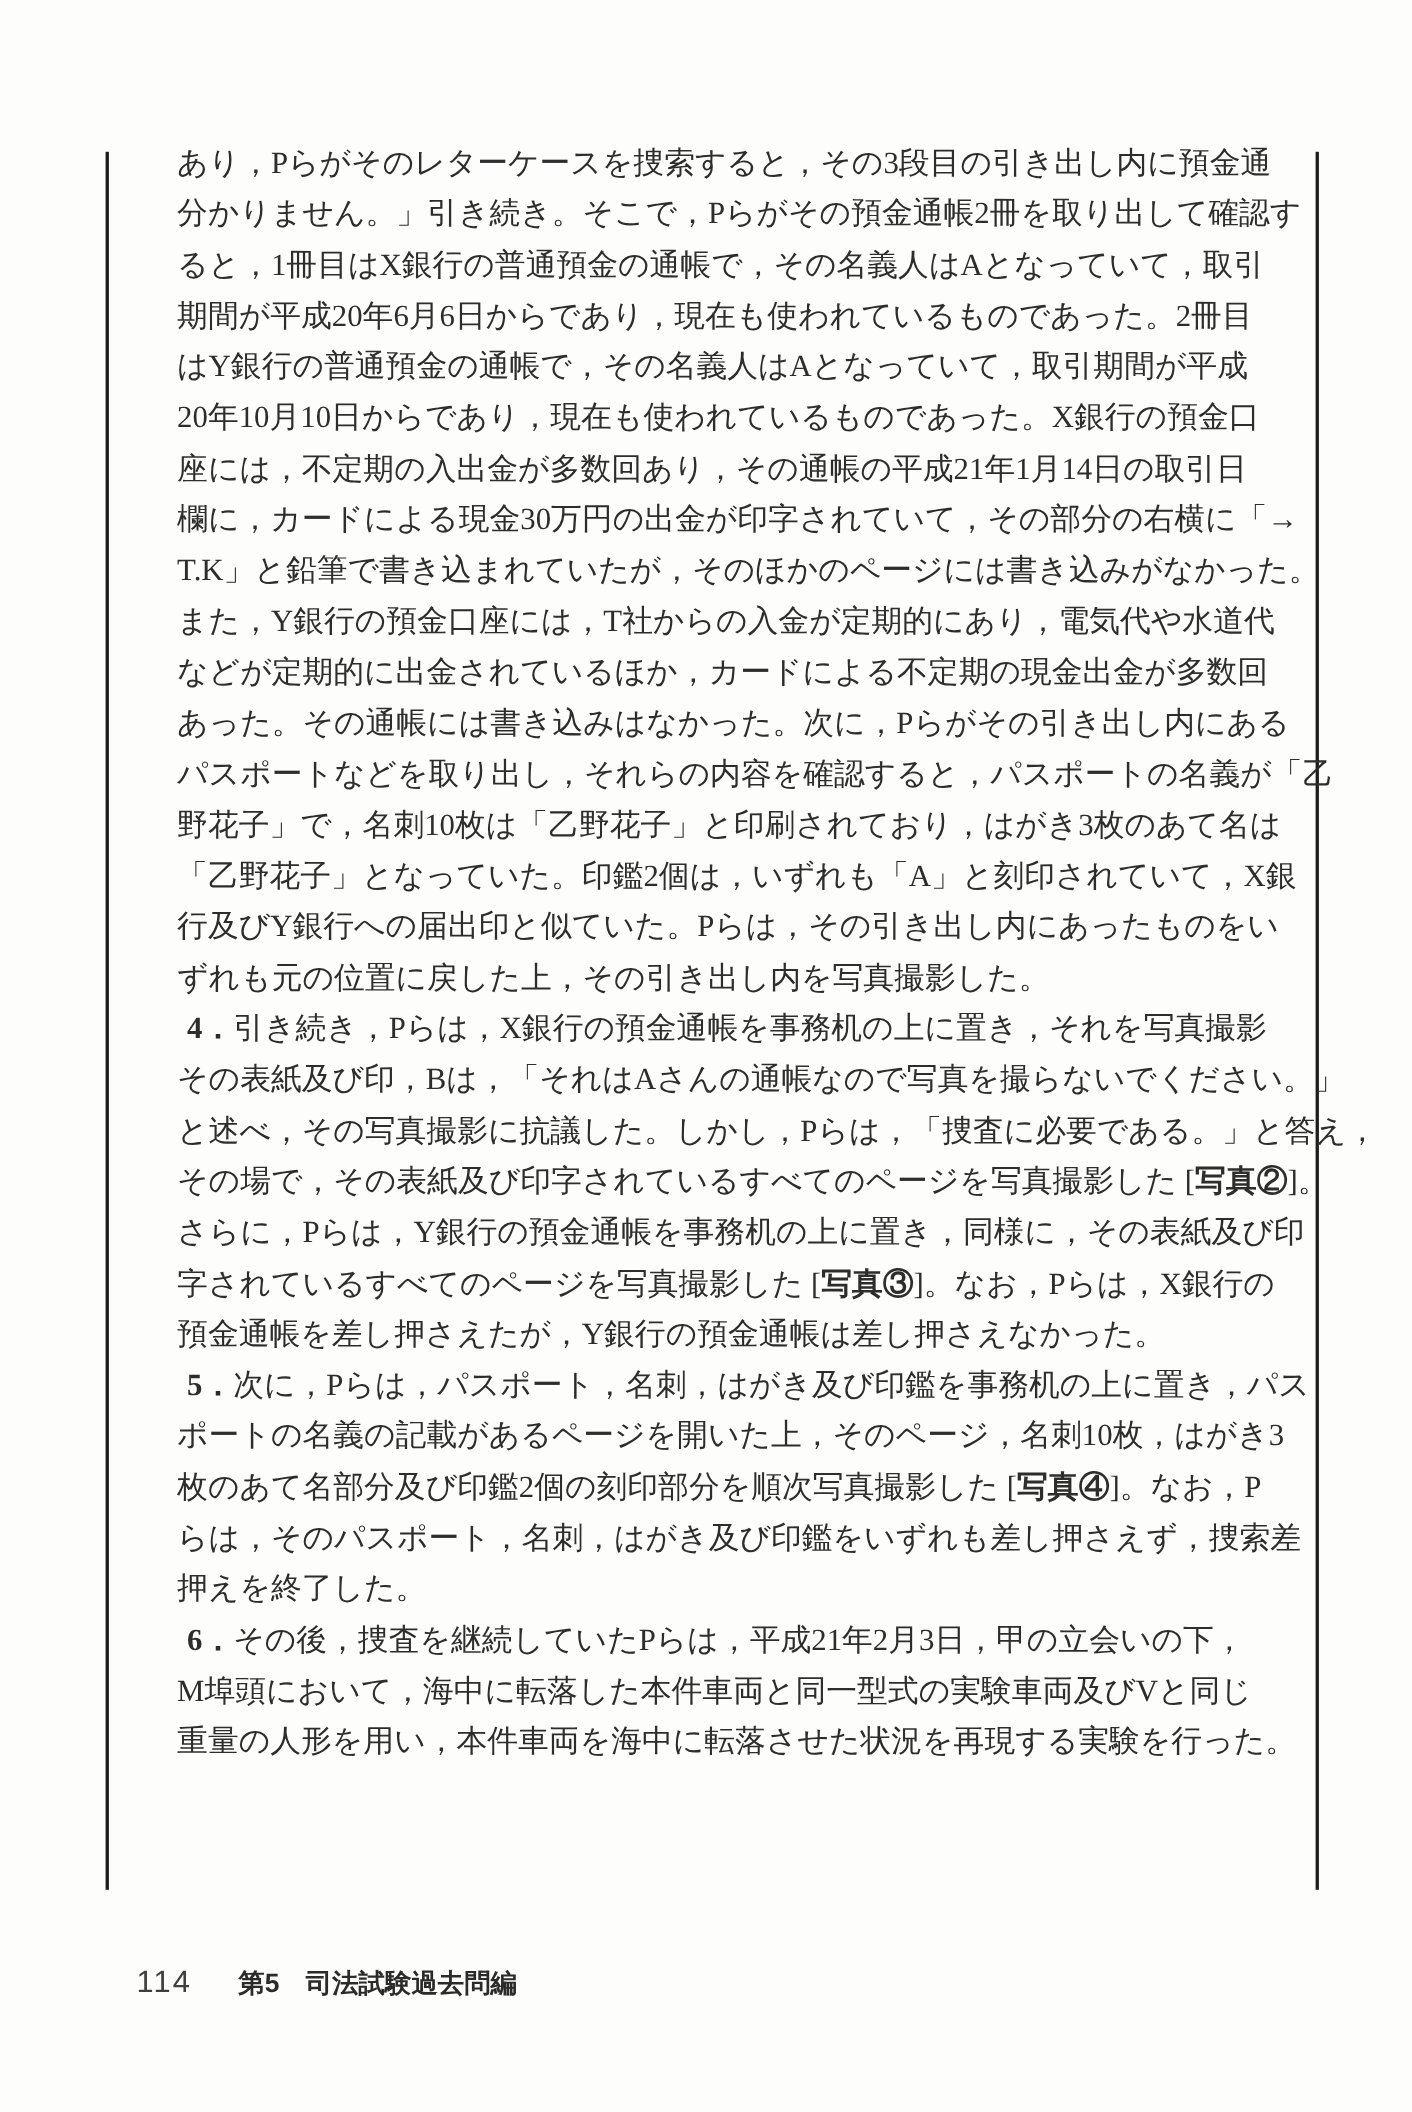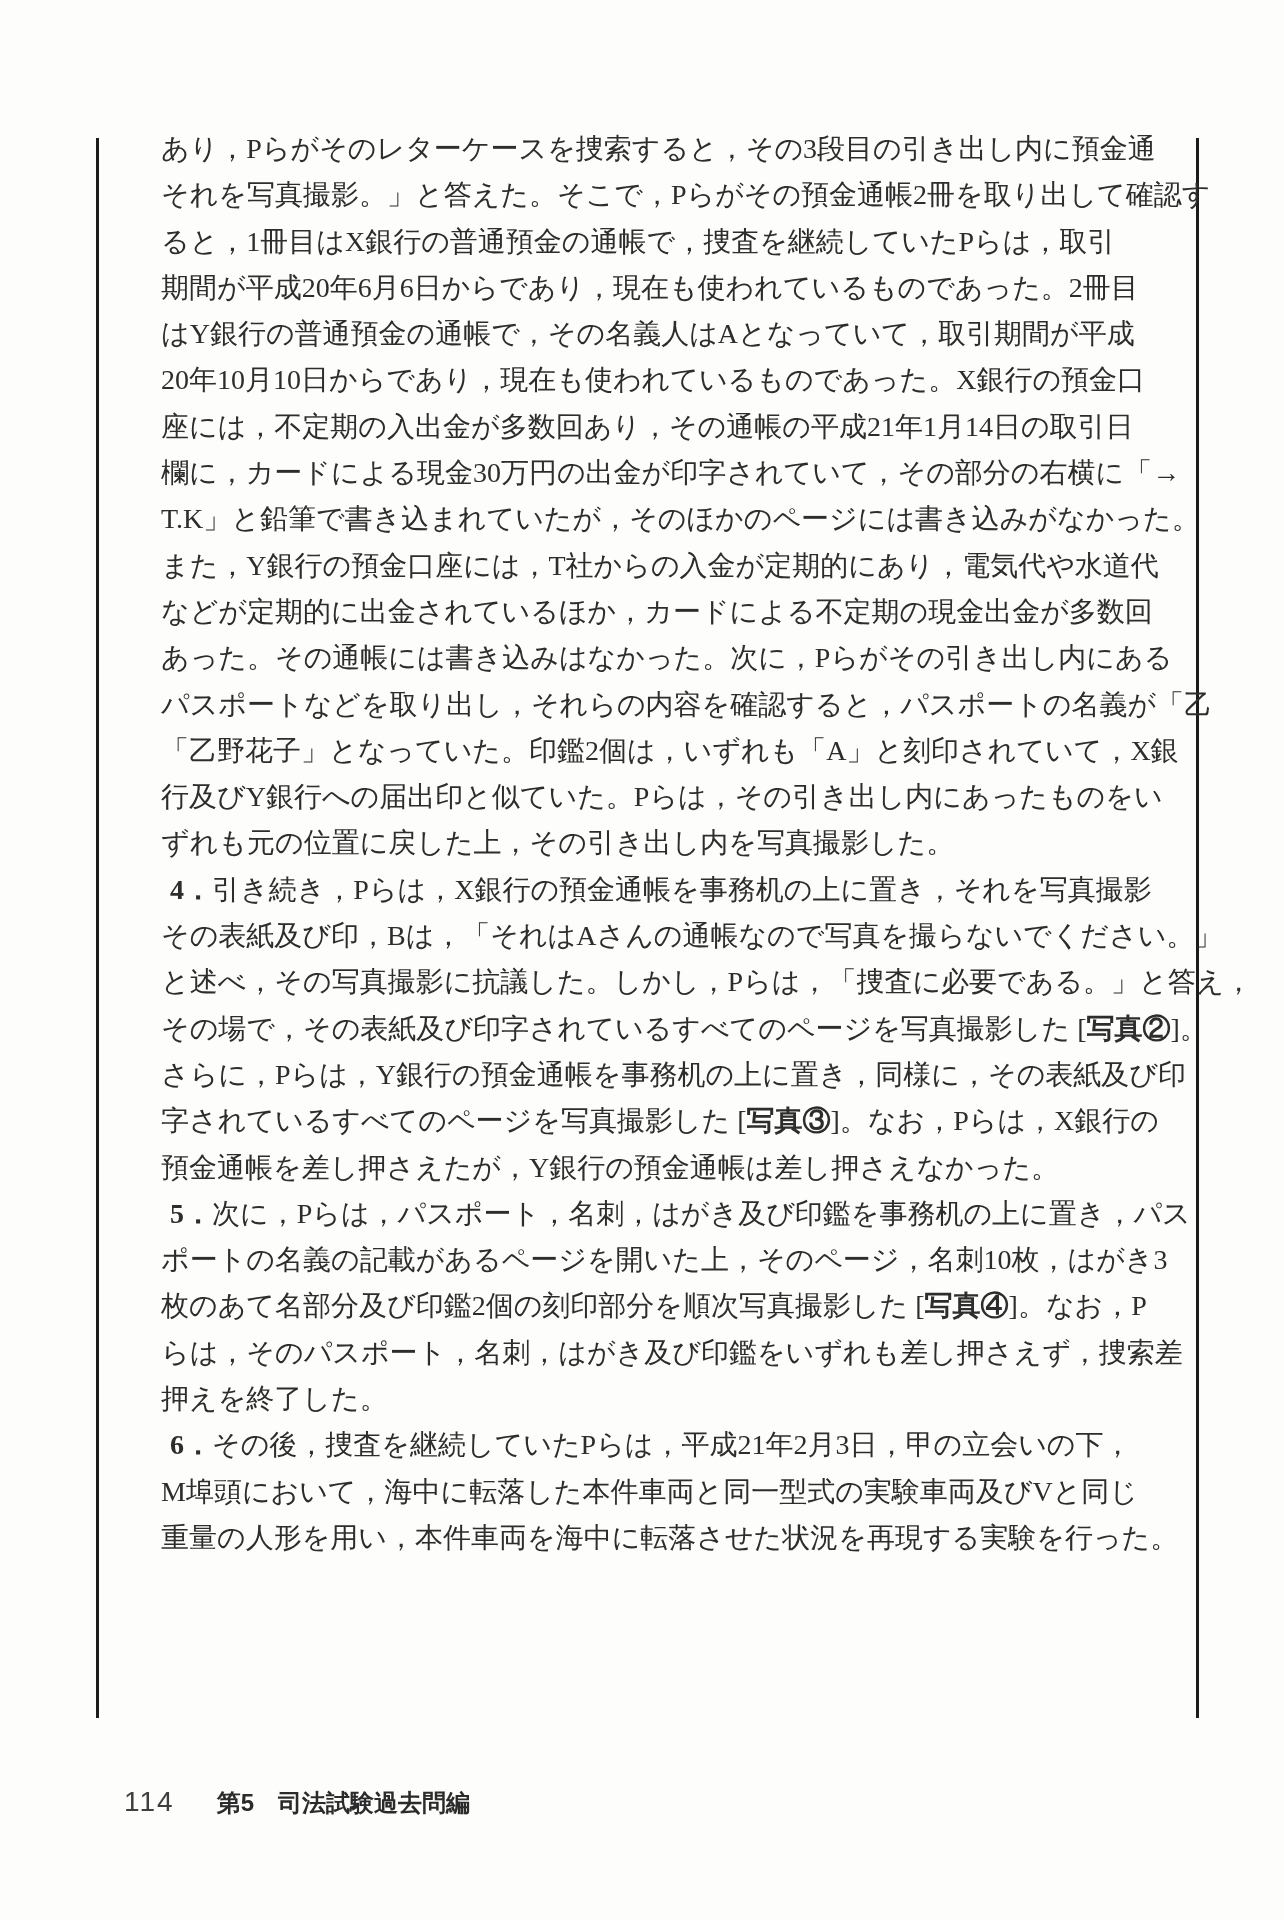--- a/index.html
+++ b/index.html
@@ -65,32 +65,33 @@
 </style>
 </head>
 <body>
 
 <div class="page">
   <div class="rule rule-left"></div>
   <div class="rule rule-right"></div>
 
   <div class="text-body">
       <div class="line"><span>あり，Pらがそのレターケースを捜索すると，その3段目の引き出し内に預金通</span></div>
-      <div class="line"><span>それを写真撮影。」と答えた。そこで，Pらがその預金通帳2冊を取り出して確認す</span></div>
-      <div class="line"><span>ると，1冊目はX銀行の普通預金の通帳で，捜査を継続していたPらは，取引</span></div>
+      <div class="line"><span>分かりません。」引き続き。そこで，Pらがその預金通帳2冊を取り出して確認す</span></div>
+      <div class="line"><span>ると，1冊目はX銀行の普通預金の通帳で，その名義人はAとなっていて，取引</span></div>
       <div class="line"><span>期間が平成20年6月6日からであり，現在も使われているものであった。2冊目</span></div>
       <div class="line"><span>はY銀行の普通預金の通帳で，その名義人はAとなっていて，取引期間が平成</span></div>
       <div class="line"><span>20年10月10日からであり，現在も使われているものであった。X銀行の預金口</span></div>
       <div class="line"><span>座には，不定期の入出金が多数回あり，その通帳の平成21年1月14日の取引日</span></div>
       <div class="line"><span>欄に，カードによる現金30万円の出金が印字されていて，その部分の右横に「→</span></div>
       <div class="line"><span>T.K」と鉛筆で書き込まれていたが，そのほかのページには書き込みがなかった。</span></div>
       <div class="line"><span>また，Y銀行の預金口座には，T社からの入金が定期的にあり，電気代や水道代</span></div>
       <div class="line"><span>などが定期的に出金されているほか，カードによる不定期の現金出金が多数回</span></div>
       <div class="line"><span>あった。その通帳には書き込みはなかった。次に，Pらがその引き出し内にある</span></div>
       <div class="line"><span>パスポートなどを取り出し，それらの内容を確認すると，パスポートの名義が「乙</span></div>
+      <div class="line"><span>野花子」で，名刺10枚は「乙野花子」と印刷されており，はがき3枚のあて名は</span></div>
       <div class="line"><span>「乙野花子」となっていた。印鑑2個は，いずれも「A」と刻印されていて，X銀</span></div>
       <div class="line"><span>行及びY銀行への届出印と似ていた。Pらは，その引き出し内にあったものをい</span></div>
       <div class="line"><span>ずれも元の位置に戻した上，その引き出し内を写真撮影した。</span></div>
       <div class="line indent"><span class="bold">4．</span><span>引き続き，Pらは，X銀行の預金通帳を事務机の上に置き，それを写真撮影</span></div>
       <div class="line"><span>その表紙及び印，Bは，「それはAさんの通帳なので写真を撮らないでください。」</span></div>
       <div class="line"><span>と述べ，その写真撮影に抗議した。しかし，Pらは，「捜査に必要である。」と答え，</span></div>
       <div class="line"><span>その場で，その表紙及び印字されているすべてのページを写真撮影した [</span><span class="bold">写真②</span><span>]。</span></div>
       <div class="line"><span>さらに，Pらは，Y銀行の預金通帳を事務机の上に置き，同様に，その表紙及び印</span></div>
       <div class="line"><span>字されているすべてのページを写真撮影した [</span><span class="bold">写真③</span><span>]。なお，Pらは，X銀行の</span></div>
       <div class="line"><span>預金通帳を差し押さえたが，Y銀行の預金通帳は差し押さえなかった。</span></div>

